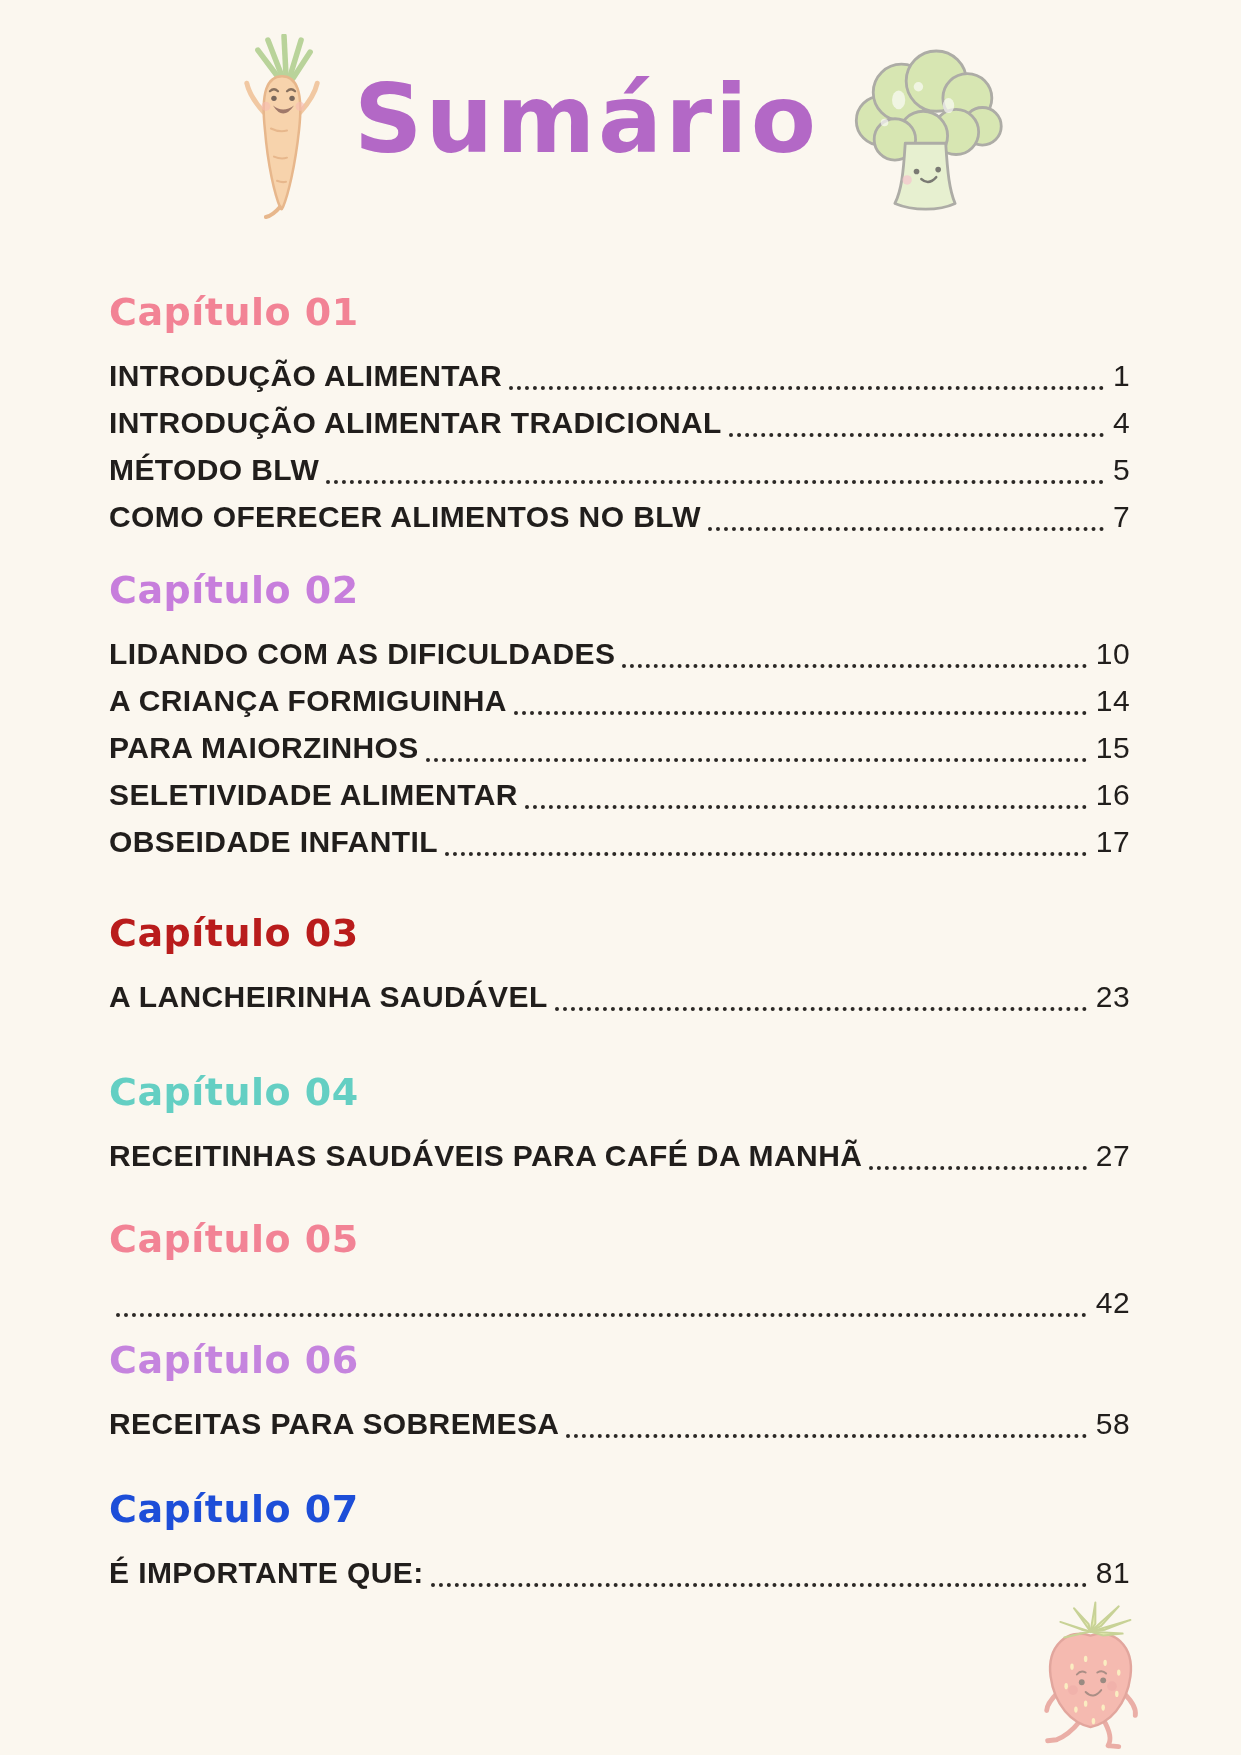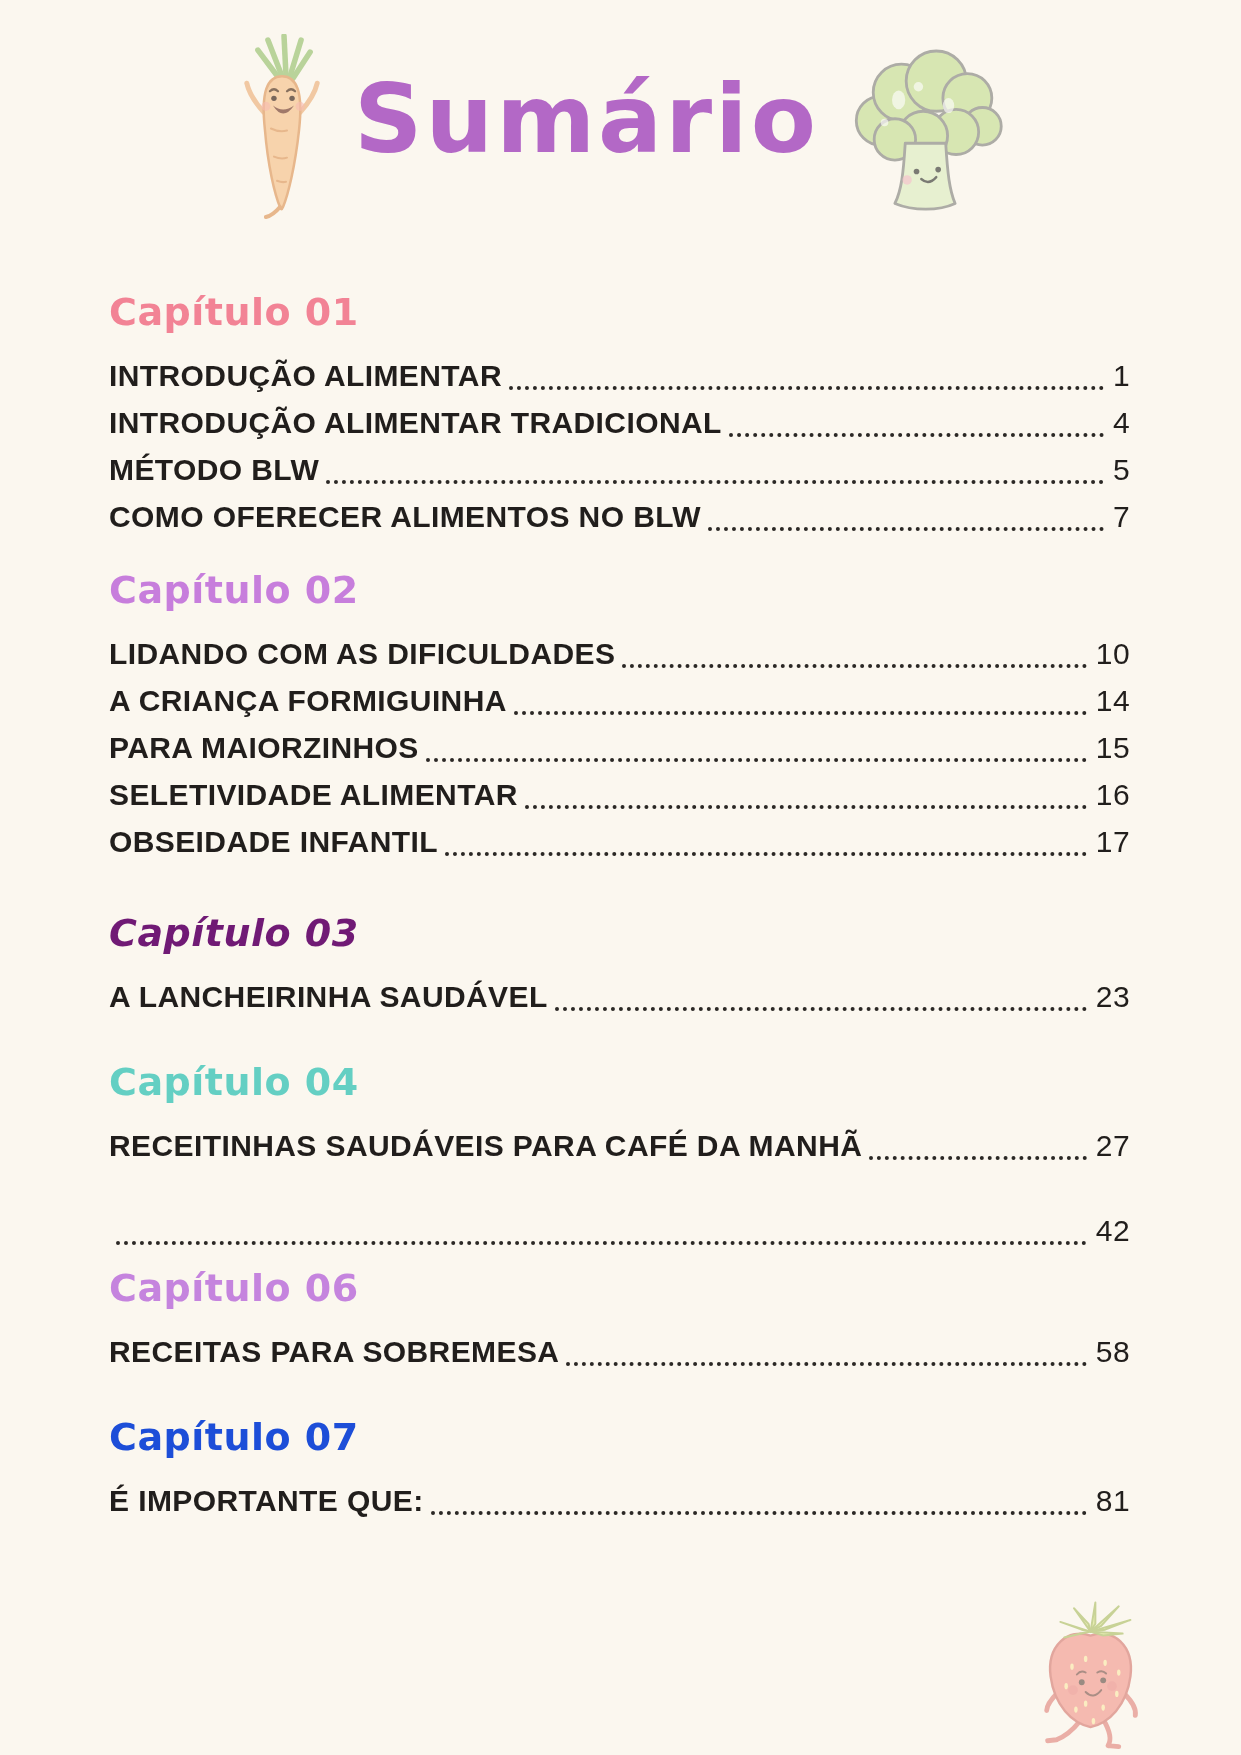--- a/index.html
+++ b/index.html
@@ -41,21 +41,21 @@
   .sec-heading {
     font-family: "DejaVu Sans", sans-serif;
     font-weight: 700;
     font-size: 38px;
     line-height: 44px;
     letter-spacing: 0.5px;
     margin-bottom: 18px;
   }
   .sec2 { margin-top: 28px; }
   .sec3 { margin-top: 46px; }
-  .sec4 { margin-top: 40px; }
+  .sec4 { margin-top: 50px; }
   .sec5 { margin-top: 38px; }
   .sec6 { margin-top: 12px; }
   .sec7 { margin-top: 40px; }
   .toc-row {
     display: flex;
     align-items: flex-end;
     font-size: 30px;
     line-height: 47px;
     letter-spacing: 0.4px;
   }
@@ -188,38 +188,39 @@
         <span class="toc-page">16</span>
       </div>
       <div class="toc-row">
         <span class="toc-label">OBSEIDADE INFANTIL</span>
         <span class="toc-dots"></span>
         <span class="toc-page">17</span>
       </div>
     </section>
 
     <section class="sec sec3">
-      <h2 class="sec-heading" style="color: #701a75; font-style: italic;">Capítulo 03</h2>
+      <h2 class="sec-heading" style="color: #b91c1c;">Capítulo 03</h2>
       <div class="toc-row">
         <span class="toc-label">A LANCHEIRINHA SAUDÁVEL</span>
         <span class="toc-dots"></span>
         <span class="toc-page">23</span>
       </div>
     </section>
 
     <section class="sec sec4">
       <h2 class="sec-heading" style="color: rgb(100, 207, 195);">Capítulo 04</h2>
       <div class="toc-row">
         <span class="toc-label">RECEITINHAS SAUDÁVEIS PARA CAFÉ DA MANHÃ</span>
         <span class="toc-dots"></span>
         <span class="toc-page">27</span>
       </div>
     </section>
 
     <section class="sec sec5">
+      <h2 class="sec-heading" style="color: rgb(242, 131, 149);">Capítulo 05</h2>
       <div class="toc-row">
         <span class="toc-dots"></span>
         <span class="toc-page">42</span>
       </div>
     </section>
 
     <section class="sec sec6">
       <h2 class="sec-heading" style="color: rgb(197, 132, 222);">Capítulo 06</h2>
       <div class="toc-row">
         <span class="toc-label">RECEITAS PARA SOBREMESA</span>

